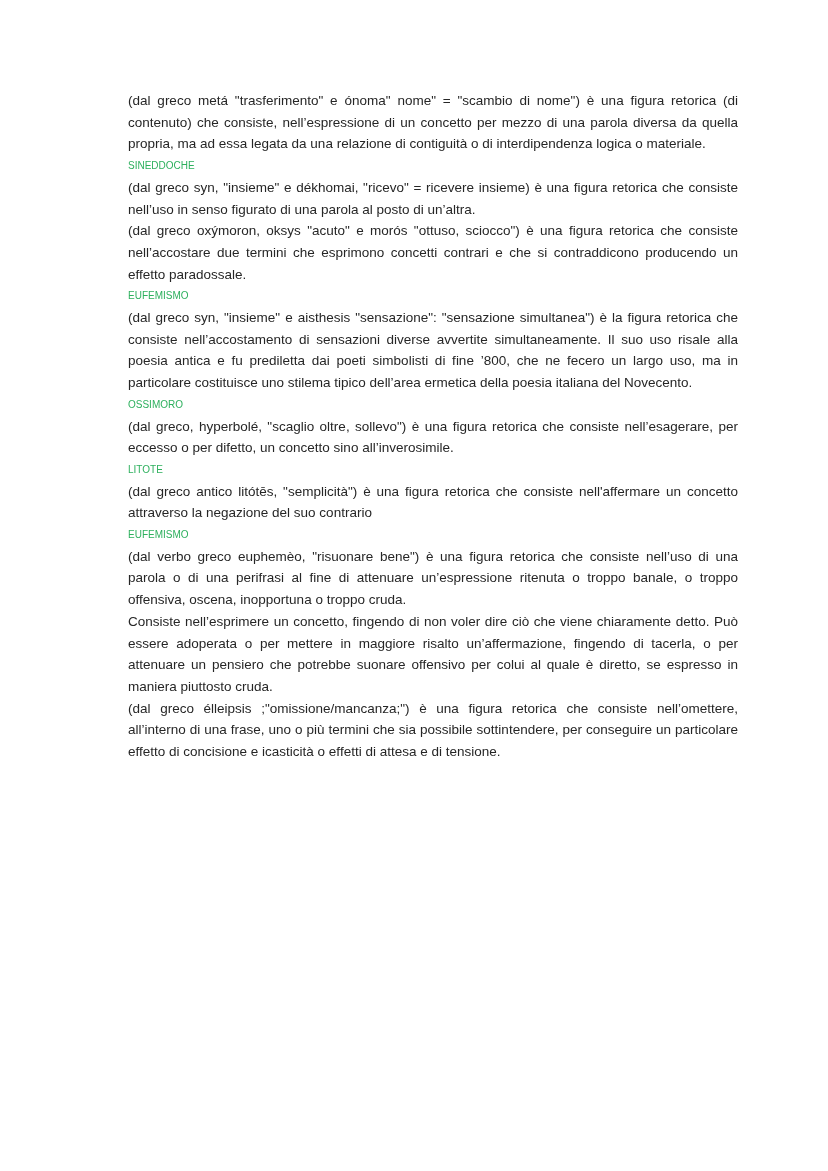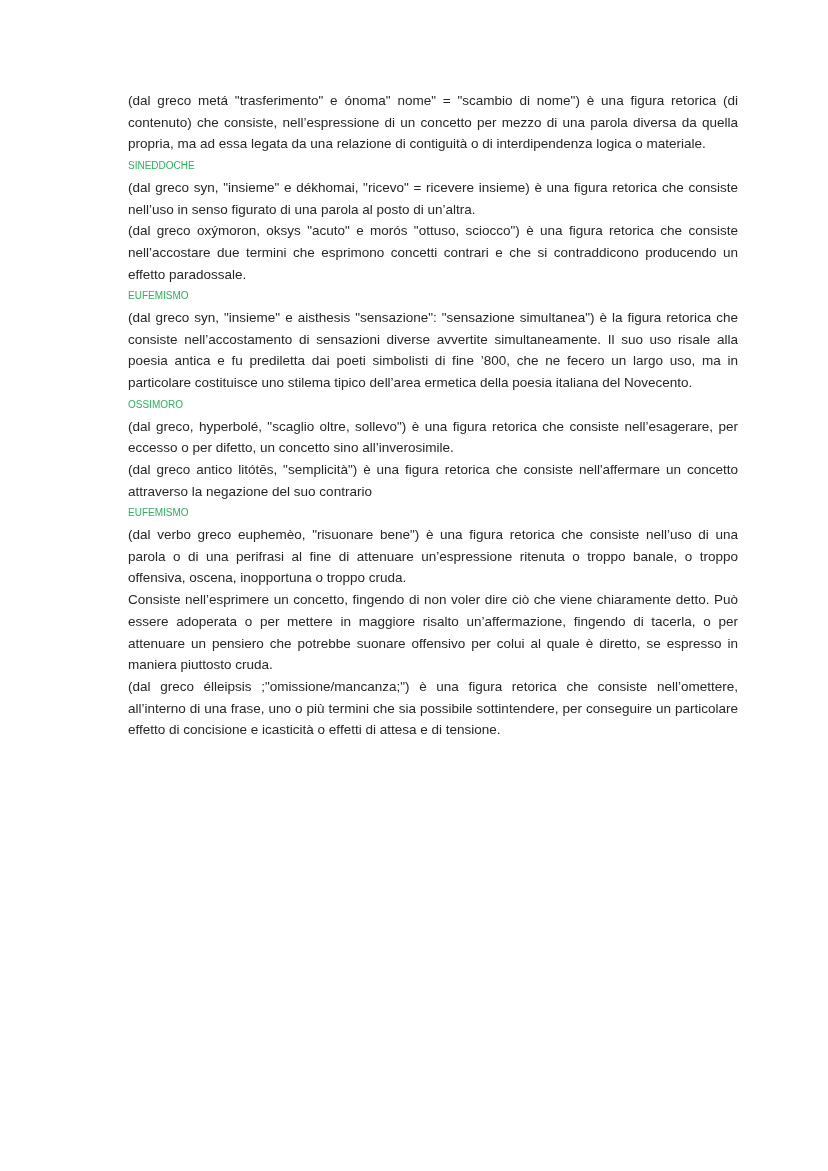--- a/index.html
+++ b/index.html
@@ -51,20 +51,21 @@
     <p>(dal greco syn, "insieme" e dékhomai, "ricevo" = ricevere insieme) è una figura retorica che consiste nell’uso in senso figurato di una parola al posto di un’altra.</p>
 
     <p>(dal greco oxýmoron, oksys "acuto" e morós "ottuso, sciocco") è una figura retorica che consiste nell’accostare due termini che esprimono concetti contrari e che si contraddicono producendo un effetto paradossale.</p>
 
     <h2 class="section-heading">EUFEMISMO</h2>
     <p>(dal greco syn, "insieme" e aisthesis "sensazione": "sensazione simultanea") è la figura retorica che consiste nell’accostamento di sensazioni diverse avvertite simultaneamente. Il suo uso risale alla poesia antica e fu prediletta dai poeti simbolisti di fine ’800, che ne fecero un largo uso, ma in particolare costituisce uno stilema tipico dell’area ermetica della poesia italiana del Novecento.</p>
 
     <h2 class="section-heading">OSSIMORO</h2>
     <p>(dal greco, hyperbolé, "scaglio oltre, sollevo") è una figura retorica che consiste nell’esagerare, per eccesso o per difetto, un concetto sino all’inverosimile.</p>
 
+    <h2 class="section-heading">LITOTE</h2>
     <p>(dal greco antico litótēs, "semplicità") è una figura retorica che consiste nell'affermare un concetto attraverso la negazione del suo contrario</p>
 
     <h2 class="section-heading">EUFEMISMO</h2>
     <p>(dal verbo greco euphemèo, "risuonare bene")  è una figura retorica che consiste nell’uso di una parola o di una perifrasi al fine di attenuare un’espressione ritenuta o troppo banale, o troppo offensiva, oscena, inopportuna o troppo cruda.</p>
 
     <p>Consiste nell’esprimere un concetto, fingendo di non voler dire ciò che viene chiaramente detto. Può essere adoperata o per mettere in maggiore risalto un’affermazione, fingendo di tacerla, o per attenuare un pensiero che potrebbe suonare offensivo per colui al quale è diretto, se espresso in maniera piuttosto cruda.</p>
 
     <p>(dal greco élleipsis ;"omissione/mancanza;") è una figura retorica che consiste nell’omettere, all’interno di una frase, uno o più termini che sia possibile sottintendere, per conseguire un particolare effetto di concisione e icasticità o effetti di attesa e di tensione.</p>
 
   </div>

